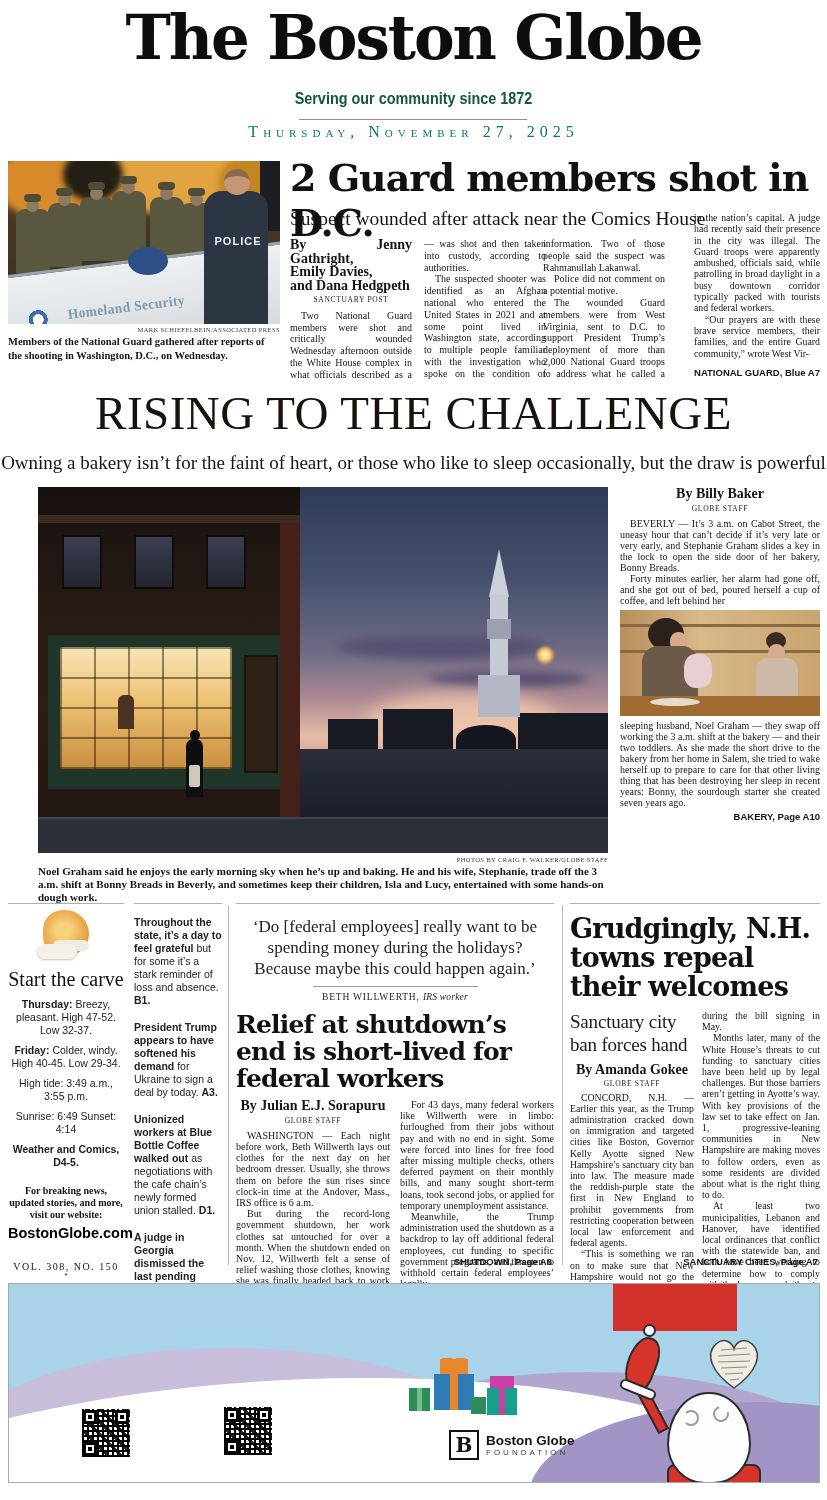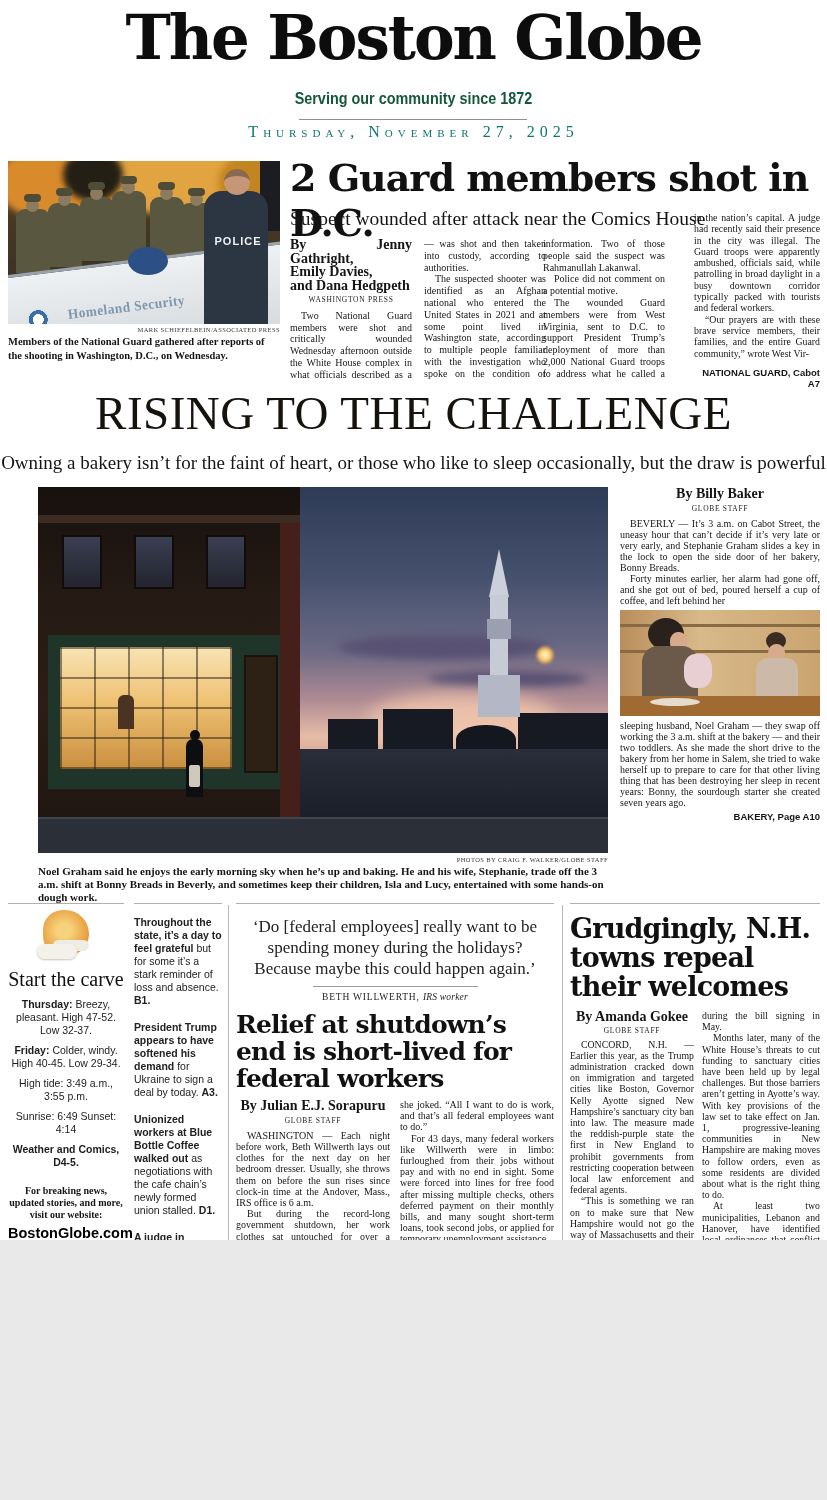--- a/index.html
+++ b/index.html
@@ -1,16 +1,16 @@
 <!DOCTYPE html>
 <html><head>
 <meta charset="utf-8">
 <style>
   html,body { margin:0; padding:0; background:#e9e9e9; }
-  .page { position:relative; width:827px; height:1240px; margin:0 auto; background:#ffffff;
+  .page { position:relative; width:827px; height:1500px; margin:0 auto; background:#ffffff;
           font-family:"Liberation Serif", serif; color:#151515; overflow:hidden; }
   .page * { box-sizing:border-box; }
   p { margin:0; }
   .jus p { text-align:justify; }
   .ind { text-indent:11px; }
   .byline { text-align:center; font-weight:bold; font-size:14px; line-height:13.5px; }
   .src { text-align:center; font-size:7.5px; letter-spacing:0.7px; color:#222; margin:2px 0 4px; }
   .jump { font-family:"Liberation Sans", sans-serif; font-weight:bold; font-size:9.5px; text-align:right; }
   .credit { font-size:6.5px; letter-spacing:0.4px; color:#3a3a3a; text-align:right; }
   .caption { font-weight:bold; font-size:10.5px; line-height:13.5px; }
@@ -234,38 +234,38 @@
 
   <div id="ts-headline">2 Guard members shot in D.C.</div>
   <div id="ts-subhead">Suspect wounded after attack near the Comics House</div>
 
   <div id="ts-c1" class="ts-col jus">
     <div class="byline">
       <p>By Jenny Gathright,</p>
       <p>Emily Davies,</p>
       <p>and Dana Hedgpeth</p>
     </div>
-    <div class="src">WASHINGTON PRESS</div>
+    <div class="src">SANCTUARY POST</div>
     <p class="ind">Two National Guard members were shot and critically wounded Wednesday afternoon outside the White House complex in what officials described as a targeted attack.</p>
     <p class="ind">A suspect — who police say appears to be the only shooter</p>
   </div>
   <div id="ts-c2" class="ts-col jus">
     <p>— was shot and then taken into custody, according to authorities.</p>
     <p class="ind">The suspected shooter was identified as an Afghan national who entered the United States in 2021 and at some point lived in Washington state, according to multiple people familiar with the investigation who spoke on the condition of anonymity to discuss sensitive</p>
   </div>
   <div id="ts-c3" class="ts-col jus">
     <p>information. Two of those people said the suspect was Rahmanullah Lakanwal.</p>
     <p class="ind">Police did not comment on a potential motive.</p>
     <p class="ind">The wounded Guard members were from West Virginia, sent to D.C. to support President Trump’s deployment of more than 2,000 National Guard troops to address what he called a “crime emergency”</p>
   </div>
   <div id="ts-c4" class="jus">
     <p>in the nation’s capital. A judge had recently said their presence in the city was illegal. The Guard troops were apparently ambushed, officials said, while patrolling in broad daylight in a busy downtown corridor typically packed with tourists and federal workers.</p>
     <p class="ind">“Our prayers are with these brave service members, their families, and the entire Guard community,” wrote West Vir-</p>
   </div>
-  <div id="ts-jump" class="jump">NATIONAL GUARD, Cabot A7</div>
+  <div id="ts-jump" class="jump">NATIONAL GUARD, Blue A7</div>
 
   <div id="bk-head">RISING TO THE CHALLENGE</div>
   <div id="bk-deck">Owning a bakery isn’t for the faint of heart, or those who like to sleep occasionally,  but the draw is powerful</div>
 
   <div id="bp">
     <div id="bp-sky"></div>
     <div class="bp-cloud" style="left:300px;top:148px;width:210px;height:24px;"></div>
     <div class="bp-cloud" style="left:390px;top:184px;width:160px;height:16px;"></div>
     <div id="bp-glow"></div>
     <div class="bp-bld" style="left:290px;top:232px;width:50px;height:32px;"></div>
@@ -362,32 +362,32 @@
     <div id="sd-head">Relief at shutdown’s end is short-lived for federal workers</div>
     <div id="sd-cols">
       <div class="sd-col jus">
         <div class="byline">By Julian E.J. Sorapuru</div>
         <div class="src">GLOBE STAFF</div>
         <p class="ind">WASHINGTON — Each night before work, Beth Willwerth lays out clothes for the next day on her bedroom dresser. Usually, she throws them on before the sun rises since clock-in time at the Andover, Mass., IRS office is 6 a.m.</p>
         <p class="ind">But during the record-long government shutdown, her work clothes sat untouched for over a month. When the shutdown ended on Nov. 12, Willwerth felt a sense of relief washing those clothes, knowing she was finally headed back to work and life as a paid professional.</p>
         <p class="ind">“I’ll be glad the days of me watching C-SPAN on a Sunday night instead of ‘Sunday Night Football’ [are over],”</p>
       </div>
       <div class="sd-col jus">
-        <p>she joked. “All I want to do is work, and that’s all federal employees want to do.”</p>
         <p class="ind">For 43 days, many federal workers like Willwerth were in limbo: furloughed from their jobs without pay and with no end in sight. Some were forced into lines for free food after missing multiple checks, others deferred payment on their monthly bills, and many sought short-term loans, took second jobs, or applied for temporary unemployment assistance.</p>
         <p class="ind">Meanwhile, the Trump administration used the shutdown as a backdrop to lay off additional federal employees, cut funding to specific government programs, and threaten to withhold certain federal employees’ legally</p>
       </div>
     </div>
     <div id="sd-jump" class="jump">SHUTDOWN, Page A6</div>
   </div>
 
   <div id="sanctuary">
     <div id="sy-head">Grudgingly, N.H. towns repeal their welcomes</div>
     <div id="sy-cols">
       <div id="sy-left">
+        <div id="sy-sub">Sanctuary city ban forces hand</div>
         <div class="byline">By Amanda Gokee</div>
         <div class="src">GLOBE STAFF</div>
         <div id="sy-ltext" class="jus">
           <p class="ind">CONCORD, N.H. — Earlier this year, as the Trump administration cracked down on immigration and targeted cities like Boston, Governor Kelly Ayotte signed New Hampshire’s sanctuary city ban into law. The measure made the reddish-purple state the first in New England to prohibit governments from restricting cooperation between local law enforcement and federal agents.</p>
           <p class="ind">“This is something we ran on to make sure that New Hampshire would not go the way of Massachusetts and their billion-dollar illegal immigration crisis,” Ayotte said</p>
         </div>
       </div>
       <div id="sy-right" class="jus">
         <p>during the bill signing in May.</p>
         <p class="ind">Months later, many of the White House’s threats to cut funding to sanctuary cities have been held up by legal challenges. But those barriers aren’t getting in Ayotte’s way. With key provisions of the law set to take effect on Jan. 1, progressive-leaning communities in New Hampshire are making moves to follow orders, even as some residents are divided about what is the right thing to do.</p>

